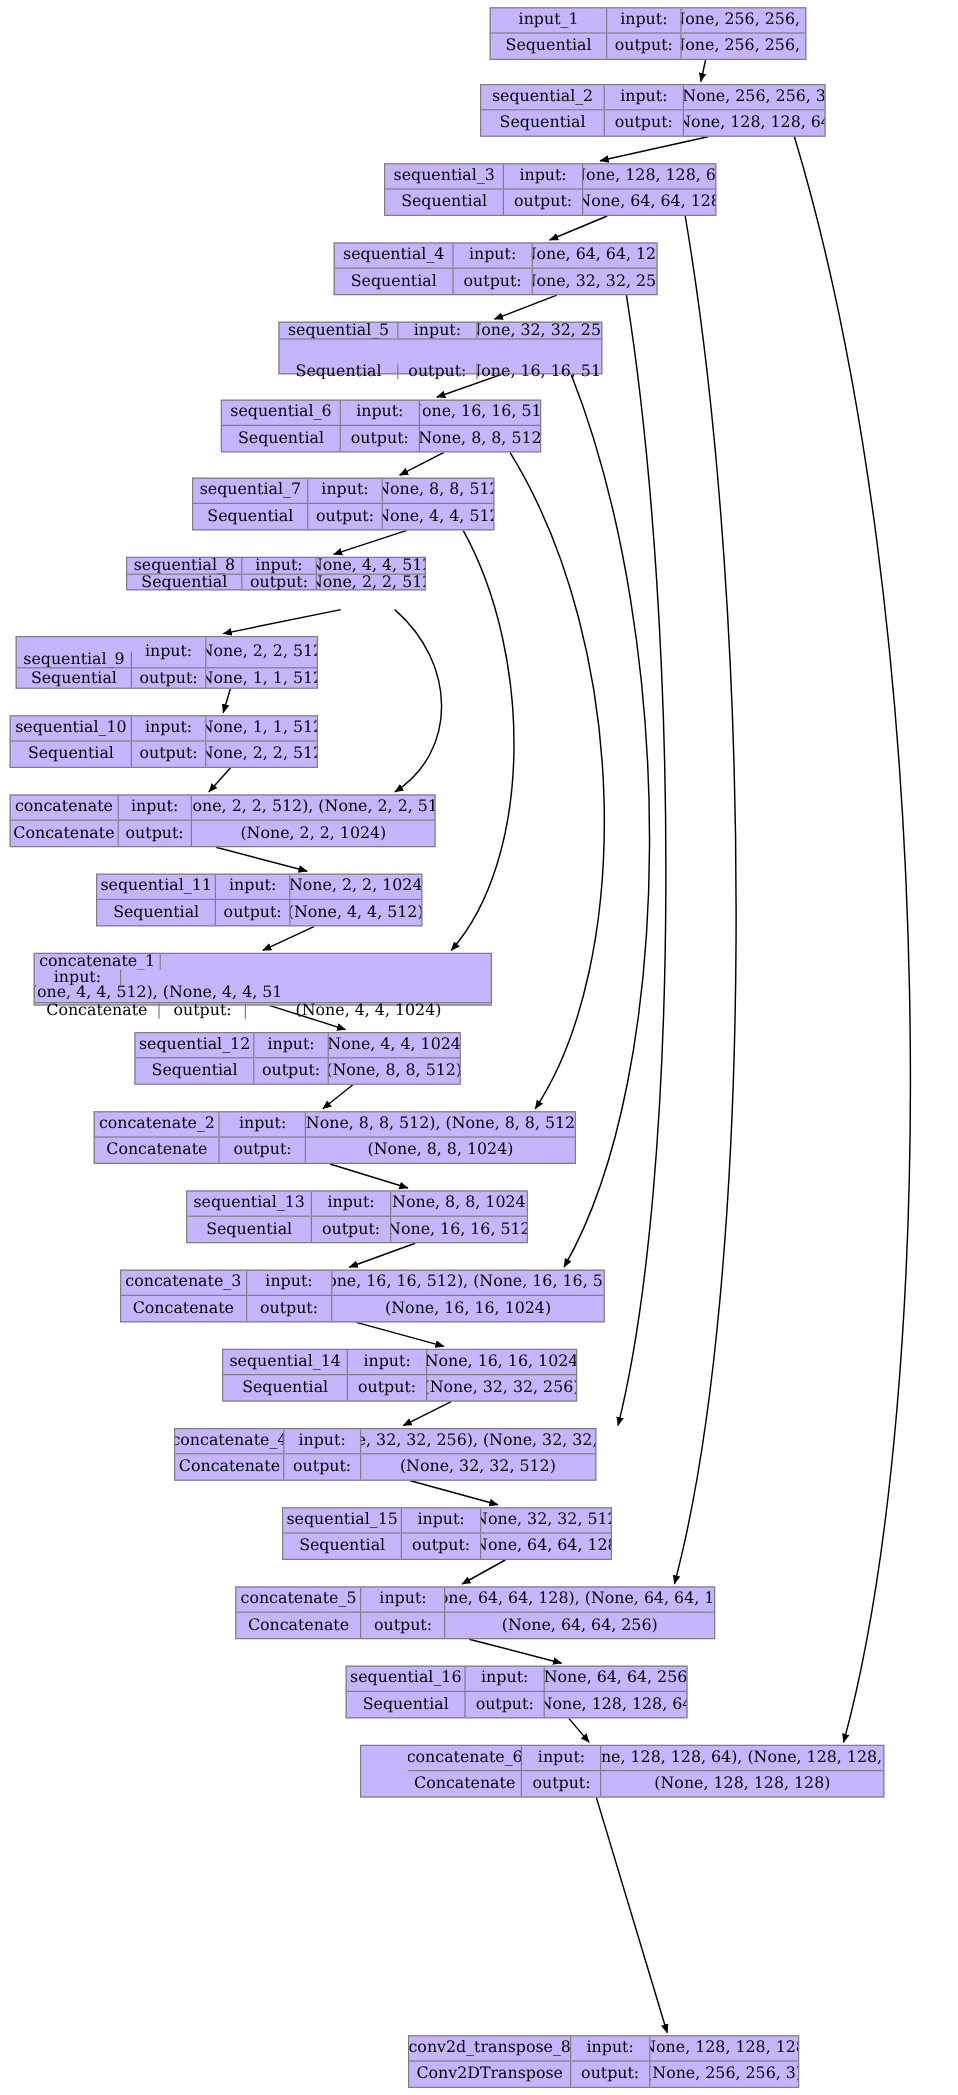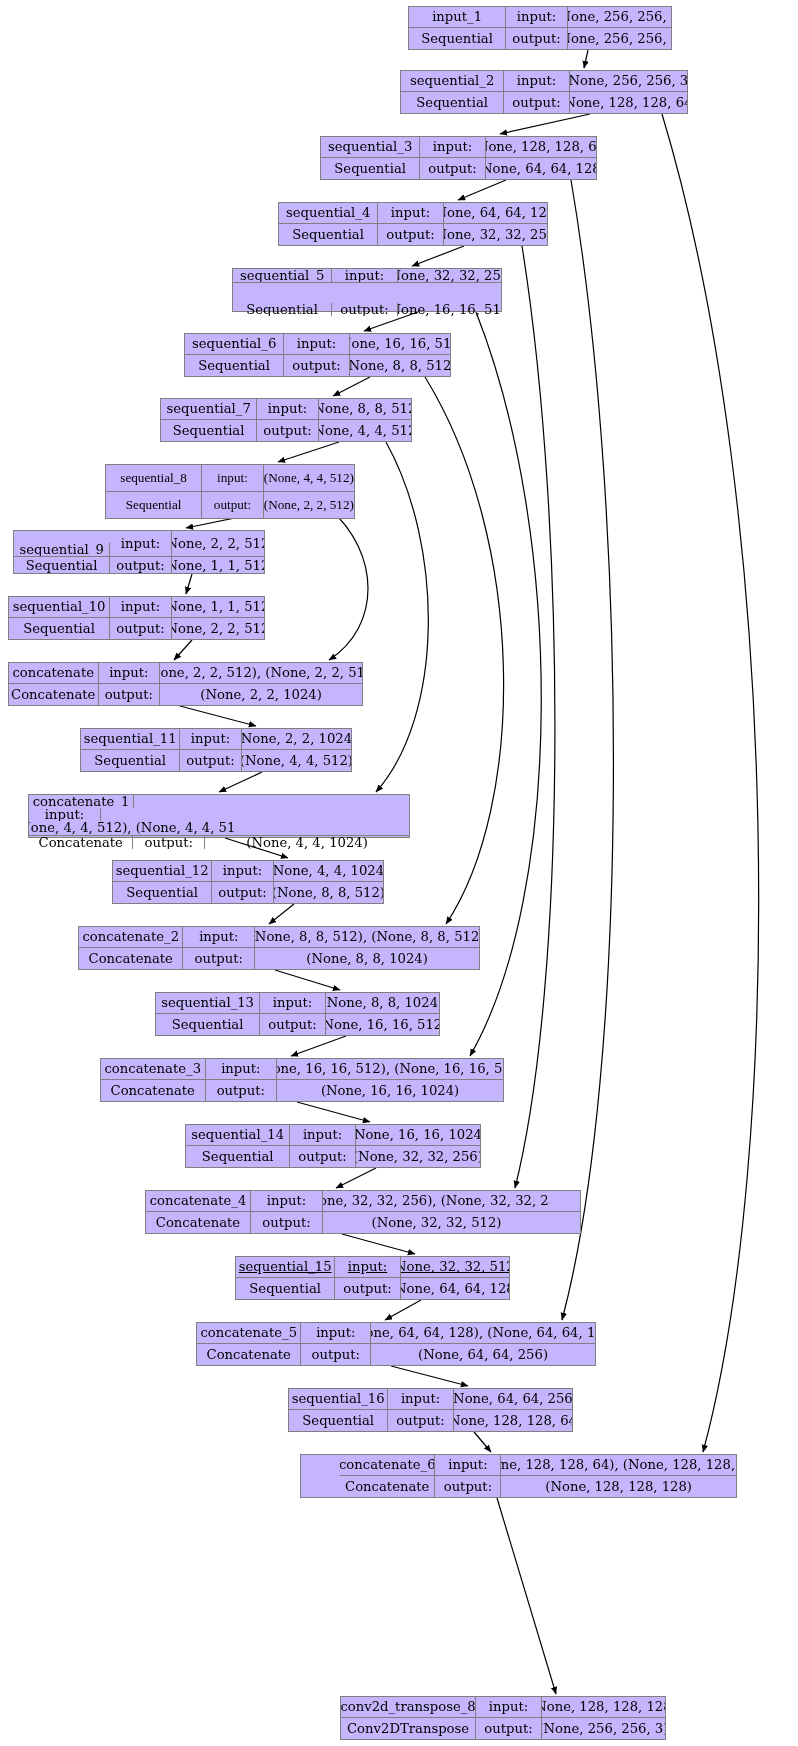--- a/index.html
+++ b/index.html
@@ -190,21 +190,21 @@
           <div class="cell c-name" style="width: 97px; border-right-color: rgb(127, 127, 127);">sequential_7</div>
           <div class="cell c-label" style="width: 62px; border-right-color: rgb(127, 127, 127);">input:</div>
           <div class="cell c-shape" style="width: 93px;">(None, 8, 8, 512)</div>
         </div>
         <div class="node-row">
           <div class="cell c-name" style="width: 97px; border-right-color: rgb(127, 127, 127);">Sequential</div>
           <div class="cell c-label" style="width: 62px; border-right-color: rgb(127, 127, 127);">output:</div>
           <div class="cell c-shape" style="width: 93px;">(None, 4, 4, 512)</div>
         </div>
       </div>
-      <div class="node" style="left: 105px; top: 464px; width: 250px; height: 55px; border-color: rgb(127, 127, 127); font-family: Liberation Serif, serif;">
+      <div class="node" style="left: 105px; top: 464px; width: 250px; height: 28px; border-color: rgb(127, 127, 127);">
         <div class="node-row top" style="border-bottom-color: rgb(127, 127, 127);">
           <div class="cell c-name" style="width: 97px; border-right-color: rgb(127, 127, 127);">sequential_8</div>
           <div class="cell c-label" style="width: 62px; border-right-color: rgb(127, 127, 127);">input:</div>
           <div class="cell c-shape" style="width: 91px;">(None, 4, 4, 512)</div>
         </div>
         <div class="node-row">
           <div class="cell c-name" style="width: 97px; border-right-color: rgb(127, 127, 127);">Sequential</div>
           <div class="cell c-label" style="width: 62px; border-right-color: rgb(127, 127, 127);">output:</div>
           <div class="cell c-shape" style="width: 91px;">(None, 2, 2, 512)</div>
         </div>
@@ -322,34 +322,34 @@
           <div class="cell c-name" style="width: 105px; border-right-color: rgb(127, 127, 127);">sequential_14</div>
           <div class="cell c-label" style="width: 66px; border-right-color: rgb(127, 127, 127);">input:</div>
           <div class="cell c-shape" style="width: 125px;">(None, 16, 16, 1024)</div>
         </div>
         <div class="node-row">
           <div class="cell c-name" style="width: 105px; border-right-color: rgb(127, 127, 127);">Sequential</div>
           <div class="cell c-label" style="width: 66px; border-right-color: rgb(127, 127, 127);">output:</div>
           <div class="cell c-shape" style="width: 125px;">(None, 32, 32, 256)</div>
         </div>
       </div>
-      <div class="node" style="left: 145px; top: 1190px; width: 436px; height: 44px; border-color: rgb(127, 127, 127);">
+      <div class="node" style="left: 145px; top: 1190px; width: 352px; height: 44px; border-color: rgb(127, 127, 127);">
         <div class="node-row top" style="border-bottom-color: rgb(127, 127, 127);">
           <div class="cell c-name" style="width: 105px; border-right-color: rgb(127, 127, 127);">concatenate_4</div>
           <div class="cell c-label" style="width: 72px; border-right-color: rgb(127, 127, 127);">input:</div>
           <div class="cell c-shape" style="width: 227px;">[(None, 32, 32, 256), (None, 32, 32, 256)]</div>
         </div>
         <div class="node-row">
           <div class="cell c-name" style="width: 105px; border-right-color: rgb(127, 127, 127);">Concatenate</div>
           <div class="cell c-label" style="width: 72px; border-right-color: rgb(127, 127, 127);">output:</div>
           <div class="cell c-shape merged" style="width: 227px;">(None, 32, 32, 512)</div>
         </div>
       </div>
       <div class="node" style="left: 235px; top: 1256px; width: 275px; height: 44px; border-color: rgb(127, 127, 127);">
-        <div class="node-row top" style="border-bottom-color: rgb(127, 127, 127); text-decoration: underline;">
+        <div class="node-row top" style="border-bottom-color: rgb(127, 127, 127);">
           <div class="cell c-name" style="width: 100px; border-right-color: rgb(127, 127, 127);">sequential_15</div>
           <div class="cell c-label" style="width: 66px; border-right-color: rgb(127, 127, 127);">input:</div>
           <div class="cell c-shape" style="width: 109px;">(None, 32, 32, 512)</div>
         </div>
         <div class="node-row">
           <div class="cell c-name" style="width: 100px; border-right-color: rgb(127, 127, 127);">Sequential</div>
           <div class="cell c-label" style="width: 66px; border-right-color: rgb(127, 127, 127);">output:</div>
           <div class="cell c-shape" style="width: 109px;">(None, 64, 64, 128)</div>
         </div>
       </div>

